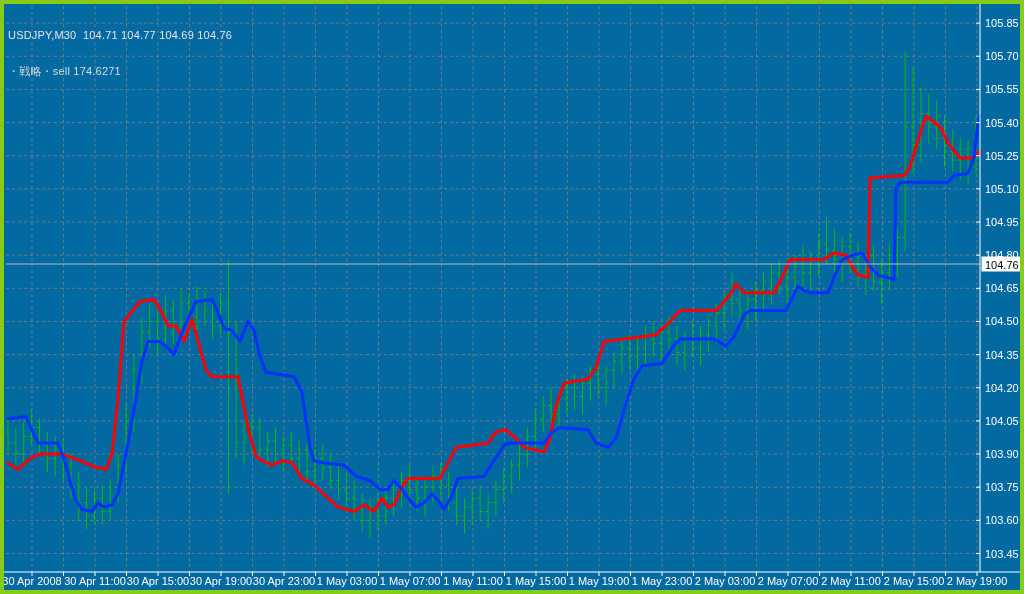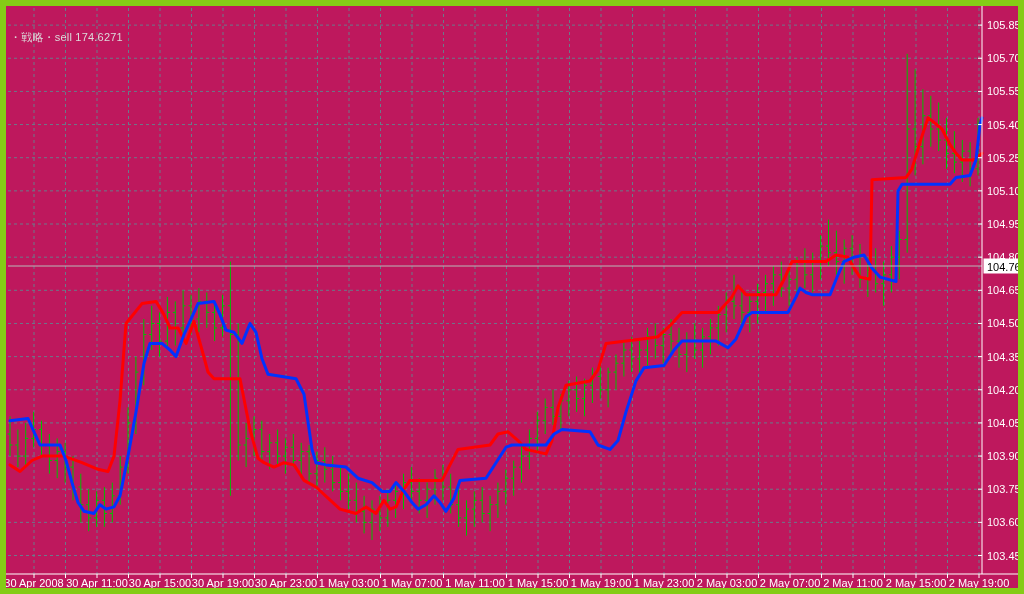--- a/index.html
+++ b/index.html
@@ -1,21 +1,21 @@
 <!DOCTYPE html>
 <html><head>
 <meta charset="utf-8">
 <style>
   html,body{margin:0;padding:0;background:#555;}
   .frame{
     position:relative;
     width:1024px;height:594px;
     box-sizing:border-box;
-    background:#be185d;
-    border:6px solid #84cc16;
+    background:#0369a1;
+    border:4px solid #84cc16;
     overflow:hidden;
     font-family:"Liberation Sans", sans-serif;
   }
   .chart-area{position:absolute;left:0;top:0;width:1020px;height:590px;}
   svg{display:block;}
   .title-overlay{
     position:absolute;left:4px;top:1px;
     color:#e6e6e6;font-size:11px;line-height:12px;
     letter-spacing:0.2px;white-space:pre;
   }
@@ -172,16 +172,17 @@
           <text x="847" y="581" fill="#ffffff" font-size="11" text-anchor="middle">2 May 11:00</text>
           <line x1="878.5" y1="568" x2="878.5" y2="572" stroke="#ffffff" stroke-width="1"></line>
           <line x1="910" y1="568" x2="910" y2="572" stroke="#ffffff" stroke-width="1"></line>
           <text x="910" y="581" fill="#ffffff" font-size="11" text-anchor="middle">2 May 15:00</text>
           <line x1="941.5" y1="568" x2="941.5" y2="572" stroke="#ffffff" stroke-width="1"></line>
           <line x1="973" y1="568" x2="973" y2="572" stroke="#ffffff" stroke-width="1"></line>
           <text x="973" y="581" fill="#ffffff" font-size="11" text-anchor="middle">2 May 19:00</text>
         </g>
     </svg>
     <div class="title-overlay">
+      <div>USDJPY,M30  104.71 104.77 104.69 104.76</div>
       <div class="l2">・戦略・sell 174.6271</div>
     </div>
   </div>
 </div>
 
 </body></html>

